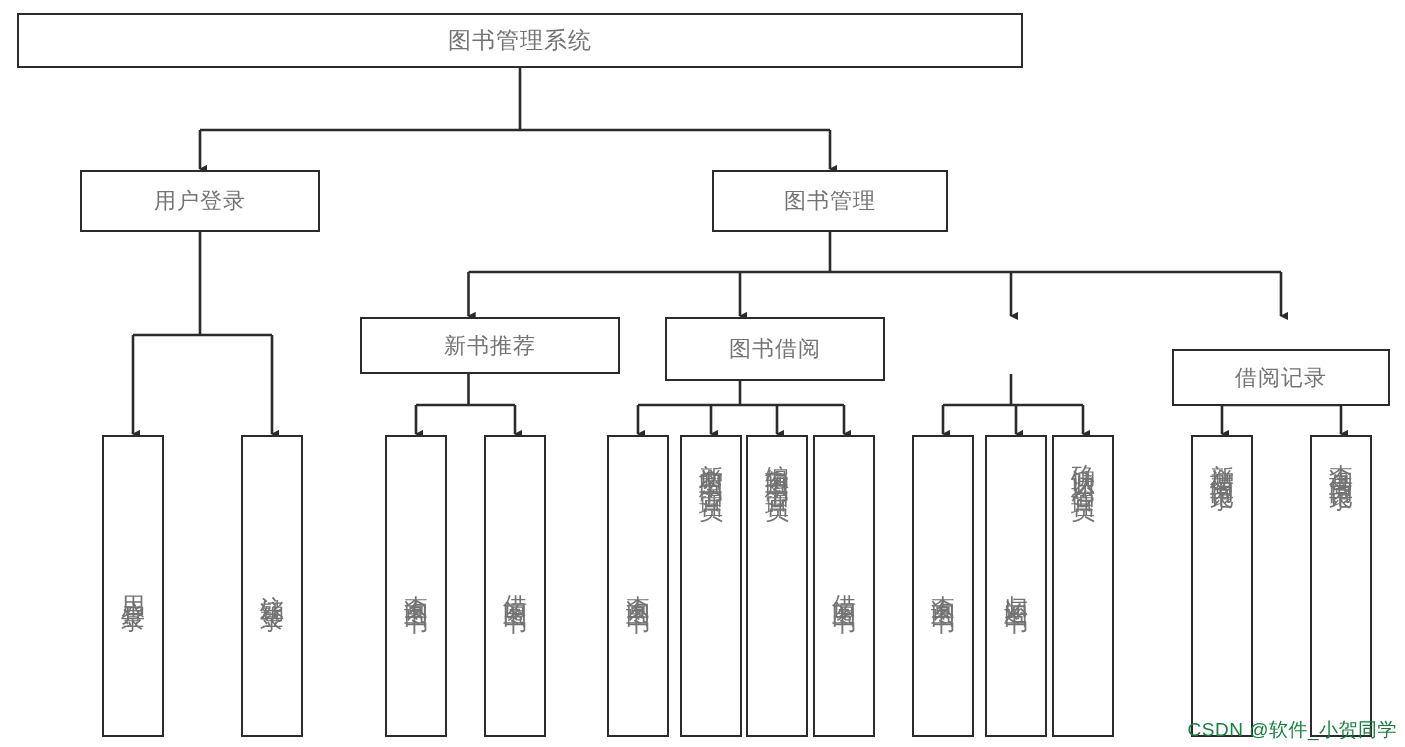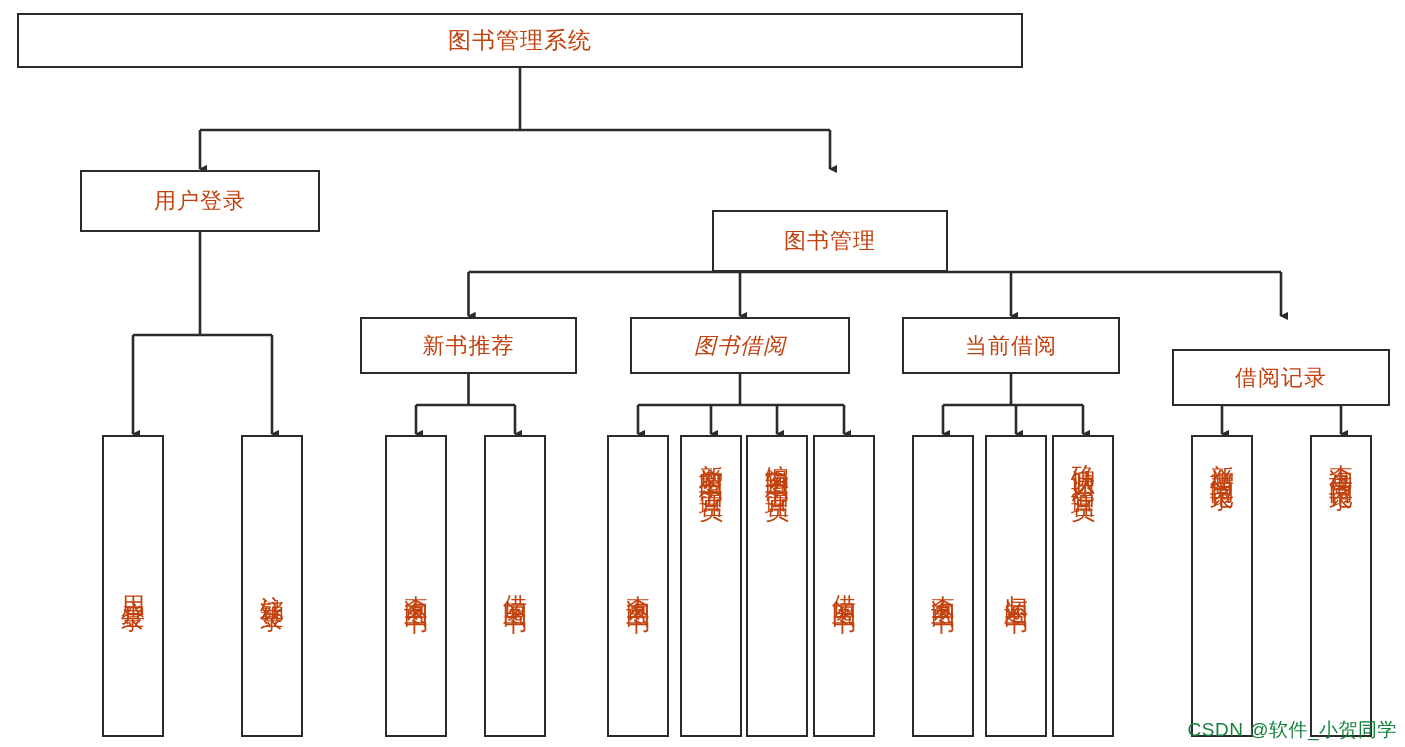--- a/index.html
+++ b/index.html
@@ -27,21 +27,21 @@
     pointer-events: none;
   }
   .node {
     position: absolute;
     box-sizing: border-box;
     border: 2.5px solid #2b2b2b;
     background: #ffffff;
     display: flex;
     align-items: center;
     justify-content: center;
-    color: #c2410c;
+    color: #737373;
     line-height: 1.18;
   }
   .node .node-label {
     display: block;
     text-align: center;
     white-space: pre-line;
   }
   
   .node.horiz .node-label {
     font-size: 22px;
@@ -129,32 +129,29 @@
       </g>
   </svg>
 
   <div class="node root horiz" style="left: 17px; top: 13px; width: 1006px; height: 55px;">
     <span class="node-label">图书管理系统</span>
   </div>
 
   <div class="node horiz" style="left: 80px; top: 170px; width: 240px; height: 62px;">
     <span class="node-label">用户登录</span>
   </div>
-  <div class="node horiz" style="left: 712px; top: 170px; width: 236px; height: 62px; margin-top: 40px;">
+  <div class="node horiz" style="left: 712px; top: 170px; width: 236px; height: 62px;">
     <span class="node-label">图书管理</span>
   </div>
 
-  <div class="node horiz" style="left: 360px; top: 317px; width: 217px; height: 57px;">
+  <div class="node horiz" style="left: 360px; top: 317px; width: 260px; height: 57px;">
     <span class="node-label">新书推荐</span>
   </div>
-  <div class="node horiz" style="left: 630px; top: 317px; width: 220px; height: 57px; font-style: italic;">
+  <div class="node horiz" style="left: 665px; top: 317px; width: 220px; height: 64px;">
     <span class="node-label">图书借阅</span>
-  </div>
-  <div class="node horiz" style="left: 902px; top: 317px; width: 218px; height: 57px;">
-    <span class="node-label">当前借阅</span>
   </div>
   <div class="node horiz" style="left: 1172px; top: 317px; width: 218px; height: 57px; margin-top: 32px;">
     <span class="node-label">借阅记录</span>
   </div>
 
   <div class="node vert centered" style="left: 102px; top: 435px; width: 62px; height: 302px;">
     <span class="node-label">用户登录</span>
   </div>
   <div class="node vert centered" style="left: 241px; top: 435px; width: 62px; height: 302px;">
     <span class="node-label">注销登录</span>

